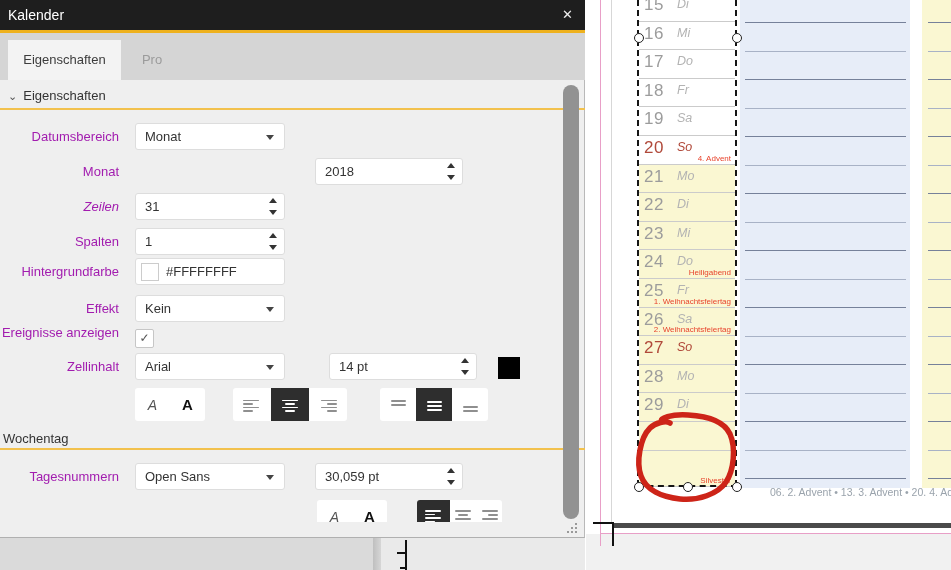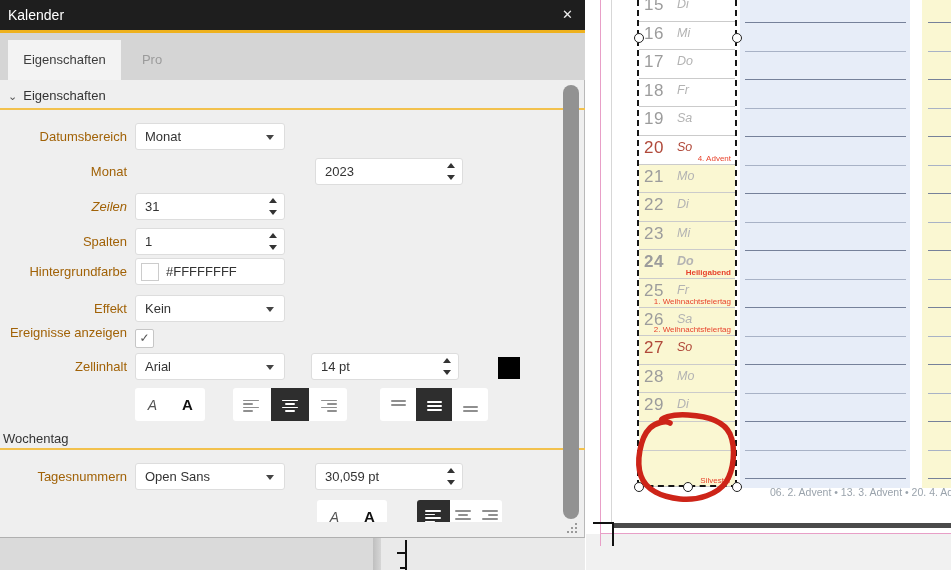--- a/index.html
+++ b/index.html
@@ -16,22 +16,22 @@
   #goldbar{left:0;top:30px;width:585px;height:3px;background:#eeb11d;}
   #tabstrip{left:0;top:33px;width:585px;height:47px;background:#d5d5d5;}
   .tab{position:absolute;top:7px;height:40px;text-align:center;line-height:40px;font-size:13px;}
   .tab.active{left:8px;width:113px;background:#f3f3f3;color:#3c3c3c;}
   .tab.inactive{left:121px;width:62px;color:#9b9b9b;}
 
   #content{left:0;top:80px;width:585px;height:442px;overflow:hidden;}
   .sec-head{position:absolute;font-size:13px;color:#333;}
   .sec-line{position:absolute;left:0;width:585px;height:2px;background:#f2c14d;}
   .chev{color:#555;font-size:11px;margin-right:6px;}
-  .flabel{position:absolute;left:8px;width:119px;text-align:right;padding-right:8px;
-          font-size:13px;color:#a16207;line-height:27px;white-space:nowrap;}
+  .flabel{position:absolute;left:0;width:119px;text-align:right;padding-right:8px;
+          font-size:13px;color:#a21caf;line-height:27px;white-space:nowrap;}
   .ctrl{position:absolute;background:#fff;border:1px solid #ddd;border-radius:3px;height:27px;
         box-sizing:border-box;font-size:13px;color:#333;}
   .ctrl .val{position:absolute;left:9px;top:0;line-height:25px;white-space:nowrap;}
   .dd-arrow{position:absolute;right:10px;top:11px;width:0;height:0;
             border-left:4px solid transparent;border-right:4px solid transparent;border-top:5px solid #444;}
   .spin{position:absolute;right:7px;top:4px;display:flex;flex-direction:column;justify-content:space-between;height:17px;}
   .sp-up{width:0;height:0;border-left:4px solid transparent;border-right:4px solid transparent;border-bottom:5px solid #333;}
   .sp-dn{width:0;height:0;border-left:4px solid transparent;border-right:4px solid transparent;border-top:5px solid #333;}
   .swatch{position:absolute;left:5px;top:4px;width:18px;height:18px;border:1px solid #ccc;box-sizing:border-box;}
   .ctrl .val.after-swatch{left:30px;}
@@ -115,21 +115,21 @@
     <div class="sec-line" style="top:28px;"></div>
 
     <div class="flabel" style="top:43px;">Datumsbereich</div>
     <div class="ctrl" style="left:135px;top:43px;width:150px;">
       <span class="val">Monat</span>
       <span class="dd-arrow"></span>
     </div>
 
     <div class="flabel" style="top:78px;">Monat</div>
     <div class="ctrl" style="left:315px;top:78px;width:148px;">
-      <span class="val">2023</span>
+      <span class="val">2018</span>
       <span class="spin">
           <i class="sp-up"></i>
           <i class="sp-dn"></i>
         </span>
     </div>
 
     <div class="flabel" style="top:113px;font-style:italic;">Zeilen</div>
     <div class="ctrl" style="left:135px;top:113px;width:150px;">
       <span class="val">31</span>
       <span class="spin">
@@ -162,21 +162,21 @@
     <div class="flabel" style="top:244px;line-height:18px;">Ereignisse anzeigen</div>
     <div id="checkbox" class="abs" style="left:135px;top:249px;position:absolute;">
       <span>✓</span>
     </div>
 
     <div class="flabel" style="top:273px;">Zellinhalt</div>
     <div class="ctrl" style="left:135px;top:273px;width:150px;">
       <span class="val">Arial</span>
       <span class="dd-arrow"></span>
     </div>
-    <div class="ctrl" style="left:311px;top:273px;width:148px;">
+    <div class="ctrl" style="left:329px;top:273px;width:148px;">
       <span class="val">14 pt</span>
       <span class="spin">
           <i class="sp-up"></i>
           <i class="sp-dn"></i>
         </span>
     </div>
     <div style="position:absolute;left:498px;top:277px;width:22px;height:22px;background:#000;"></div>
 
     <div class="btngroup" style="left:135px;top:308px;">
       <div class="fbtn" style="width:35px;">
@@ -376,21 +376,21 @@
       <span class="wd">Mo</span>
     </div>
     <div class="cal-row yellow" style="height: 28.6px;">
       <span class="num">22</span>
       <span class="wd">Di</span>
     </div>
     <div class="cal-row yellow" style="height: 28.6px;">
       <span class="num">23</span>
       <span class="wd">Mi</span>
     </div>
-    <div class="cal-row yellow" style="height: 28.6px; font-weight: bold;">
+    <div class="cal-row yellow" style="height: 28.6px;">
       <span class="num">24</span>
       <span class="wd">Do</span>
       <span class="holiday">Heiligabend</span>
     </div>
     <div class="cal-row yellow" style="height: 28.6px;">
       <span class="num">25</span>
       <span class="wd">Fr</span>
       <span class="holiday">1. Weihnachtsfeiertag</span>
     </div>
     <div class="cal-row yellow" style="height: 28.6px;">

